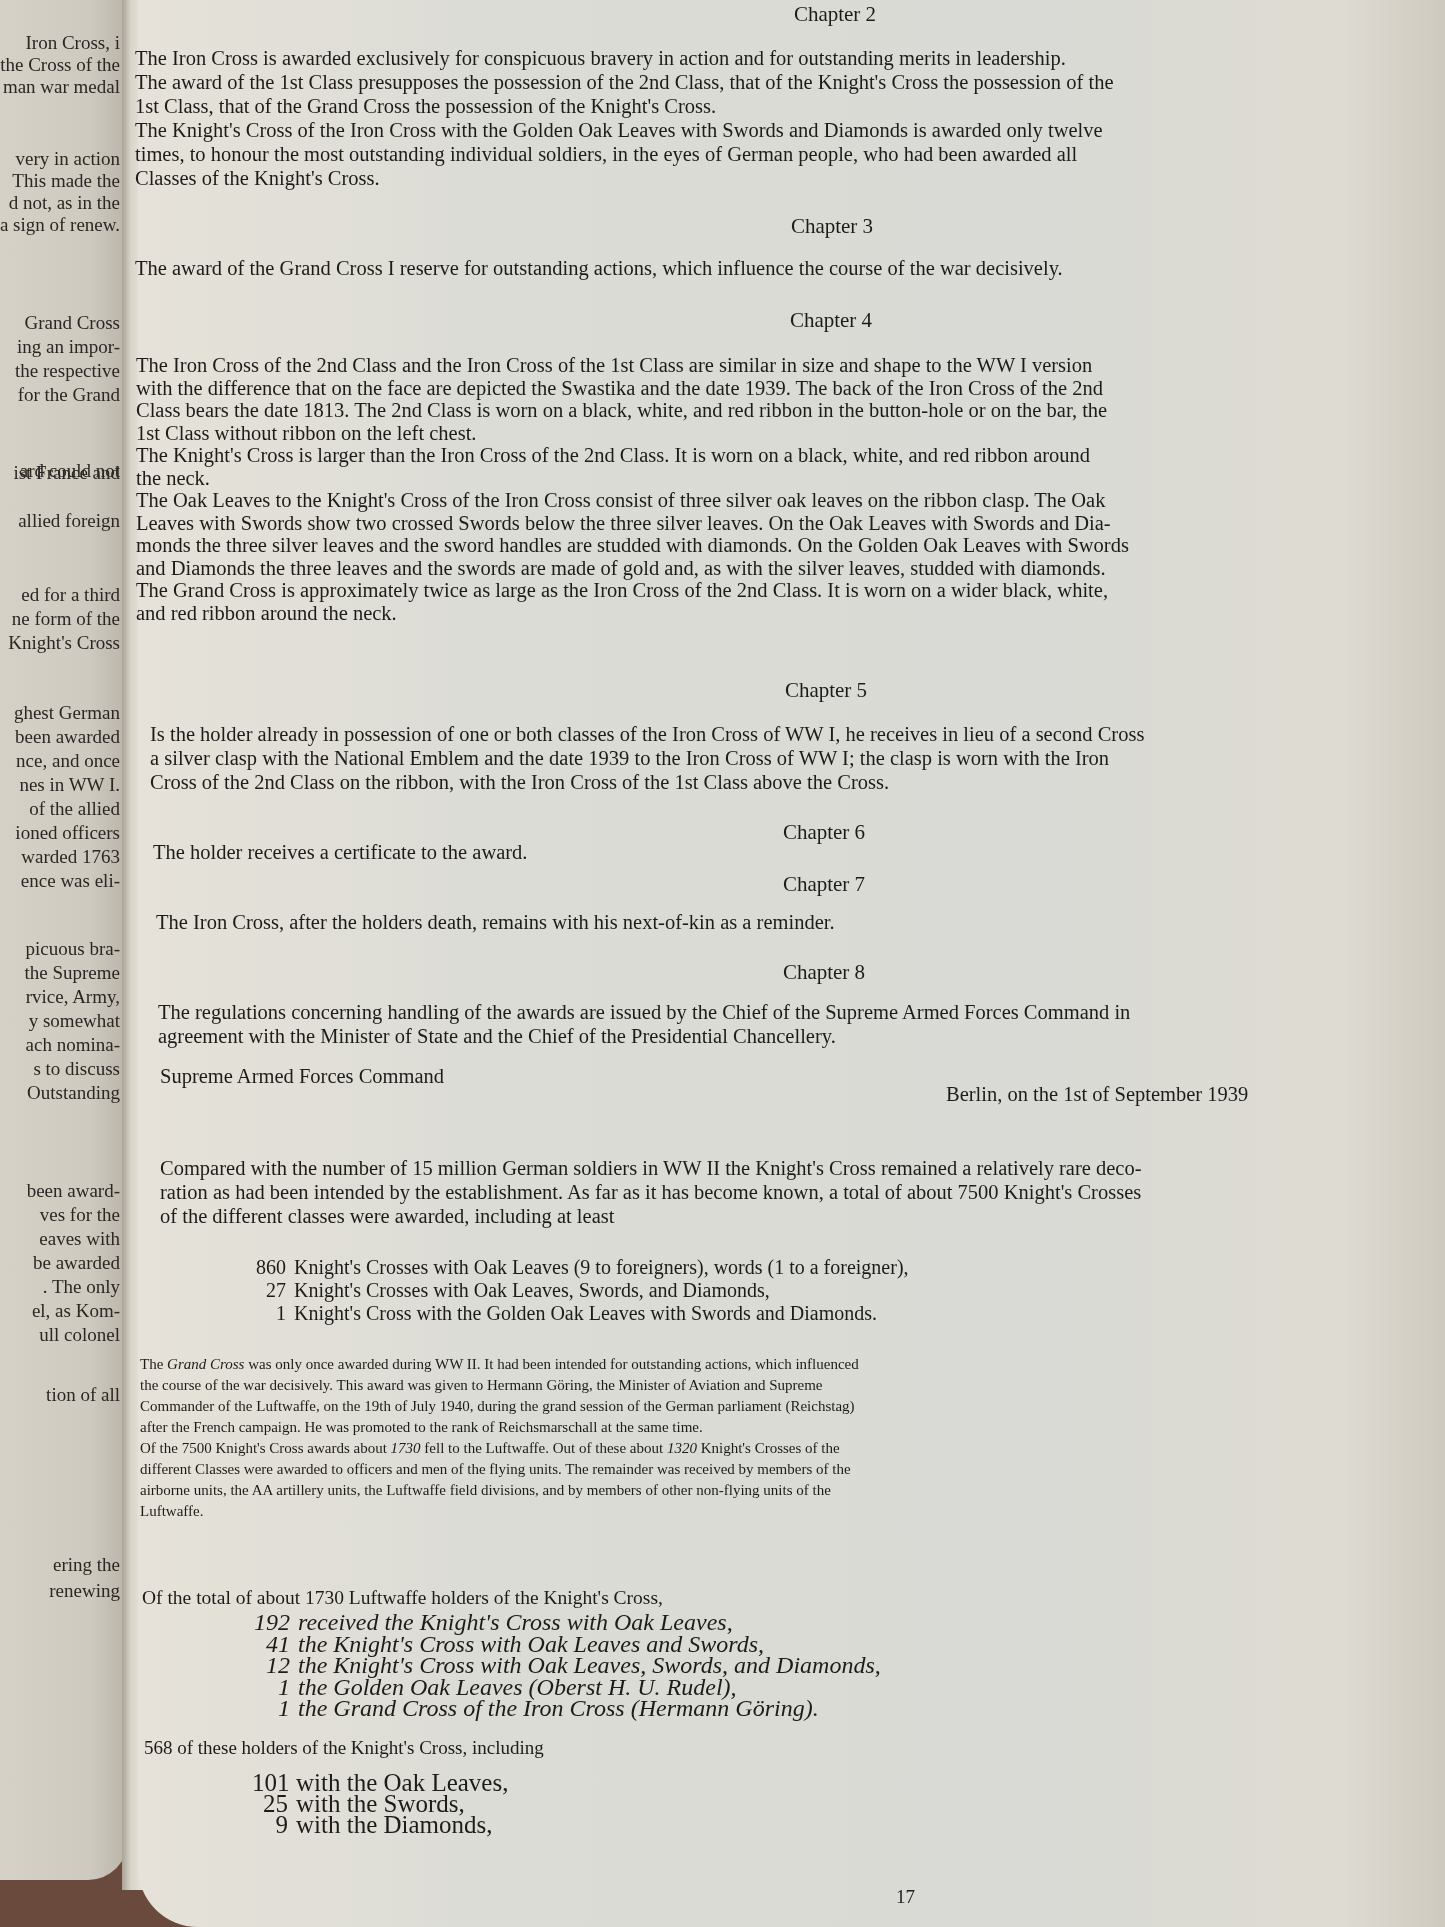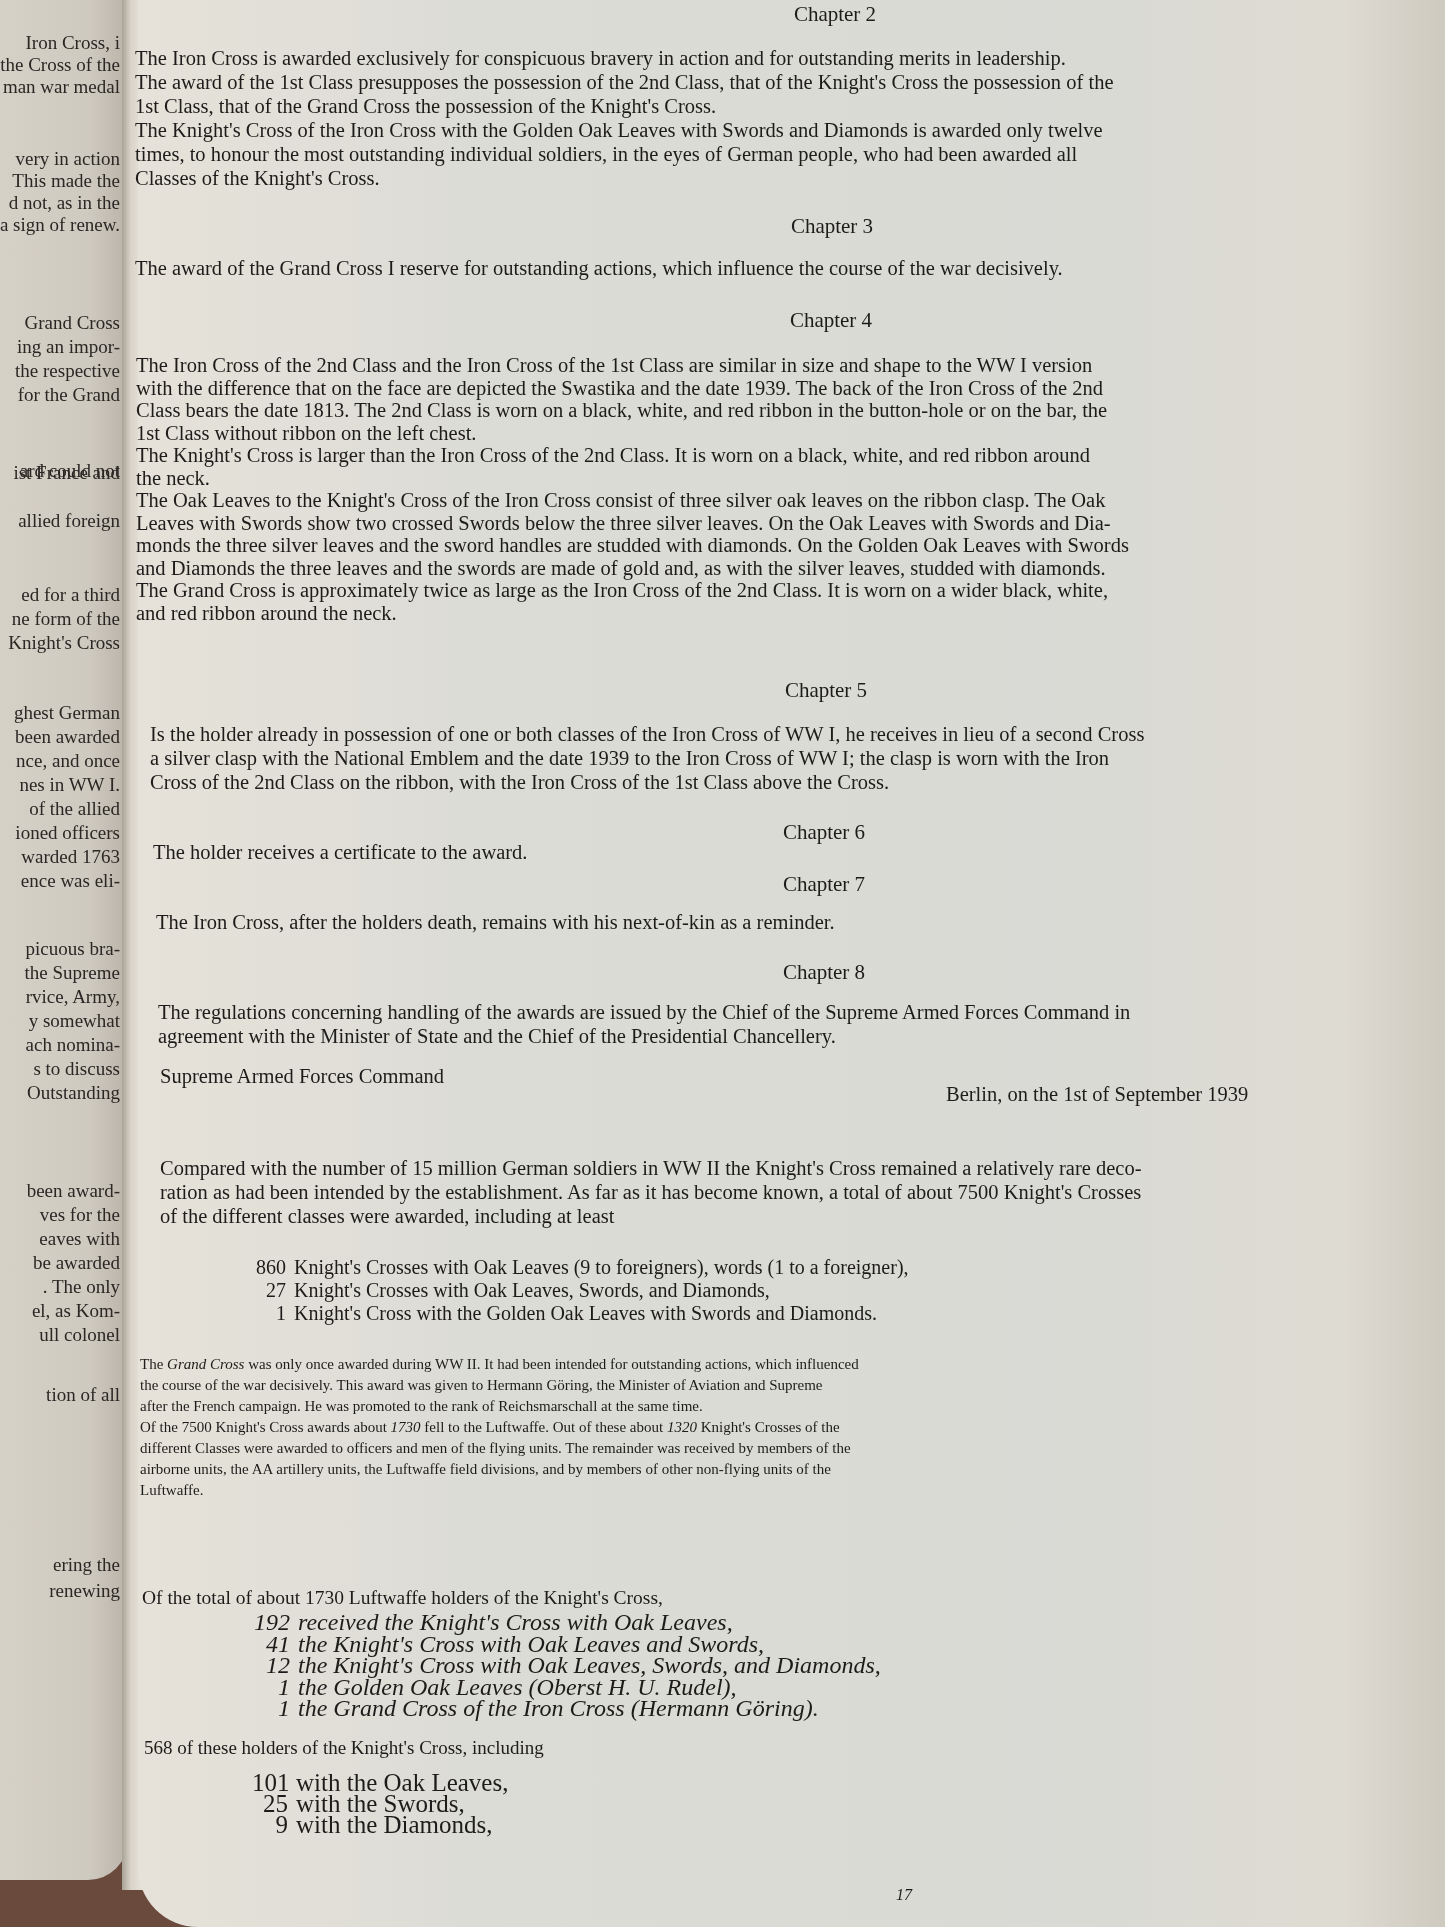--- a/index.html
+++ b/index.html
@@ -33,21 +33,21 @@
       position: absolute; font-size: 21px; width: 200px; text-align: center;
     }
     .p {
       position: absolute; font-size: 20.5px; line-height: 24px; text-align: justify;
       text-align-last: left;
     }
     .p .line { display: block; white-space: nowrap; }
     .list { position: absolute; font-size: 20px; line-height: 23px; }
     .list .row { display: flex; white-space: nowrap; }
     .list .num { display: inline-block; width: 36px; text-align: right; margin-right: 8px; }
-    .page-number { position: absolute; font-size: 16px; font-style: italic; }
+    .page-number { position: absolute; font-size: 19px; }
     .it { font-style: italic; }
   </style>
 </head>
 <body>
 
 <div class="left-page" id="leftPage">
     <div class="frag" style="top: 32px;">Iron Cross, i</div>
     <div class="frag" style="top: 54px;">the Cross of the</div>
     <div class="frag" style="top: 76px;">man war medal</div>
     <div class="frag" style="top: 148px;">very in action</div>
@@ -169,20 +169,21 @@
         </div>
       <div class="row">
           <span class="num">1</span>
           <span>Knight's Cross with the Golden Oak Leaves with Swords and Diamonds.</span>
         </div>
     </div>
 
     <div class="p" style="left:2px; top:1354px; width:1120px; line-height:21px; font-size:15px;">
       <span class="line"><span>The </span><span class="it">Grand Cross</span><span> was only once awarded during WW II. It  had been intended for outstanding actions, which influenced</span></span>
       <span class="line">the course of the war decisively. This award was given to Hermann Göring, the Minister of Aviation and Supreme</span>
+      <span class="line">Commander of the Luftwaffe, on the 19th of July 1940, during the grand session of the German parliament (Reichstag)</span>
       <span class="line">after the French campaign. He was promoted to the rank of Reichsmarschall at the same time.</span>
       <span class="line"><span>Of the 7500 Knight's Cross awards about </span><span class="it">1730</span><span> fell to the Luftwaffe. Out of these about </span><span class="it">1320</span><span> Knight's Crosses of the</span></span>
       <span class="line">different Classes were awarded to officers and men of the flying units. The remainder was received by members of the</span>
       <span class="line">airborne units, the AA artillery units, the Luftwaffe field divisions, and by members of other non-flying units of the</span>
       <span class="line">Luftwaffe.</span>
     </div>
 
     <div class="p" style="left:4px; top:1586px; width:900px; font-size:19.5px;">Of the total of about 1730 Luftwaffe holders of the Knight's Cross,</div>
     <div class="list" style="left:116px; top:1612px; font-size:24px; line-height:21.5px;font-style:italic;">
       <div class="row">

